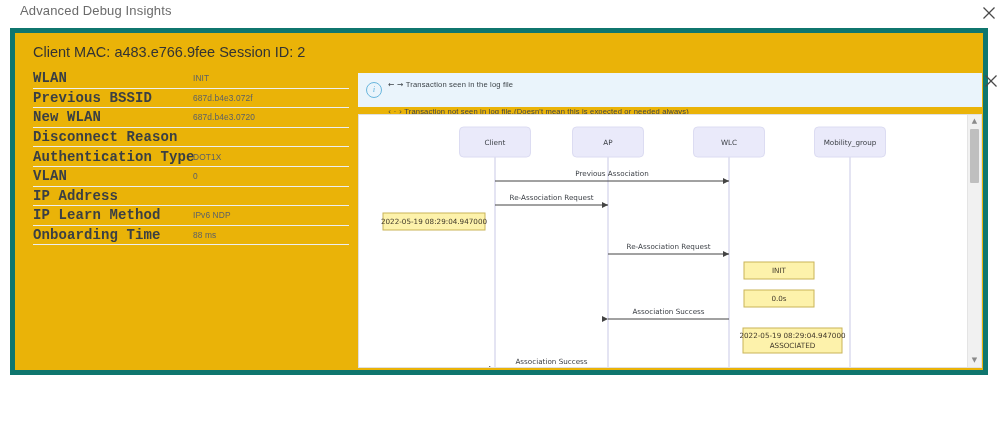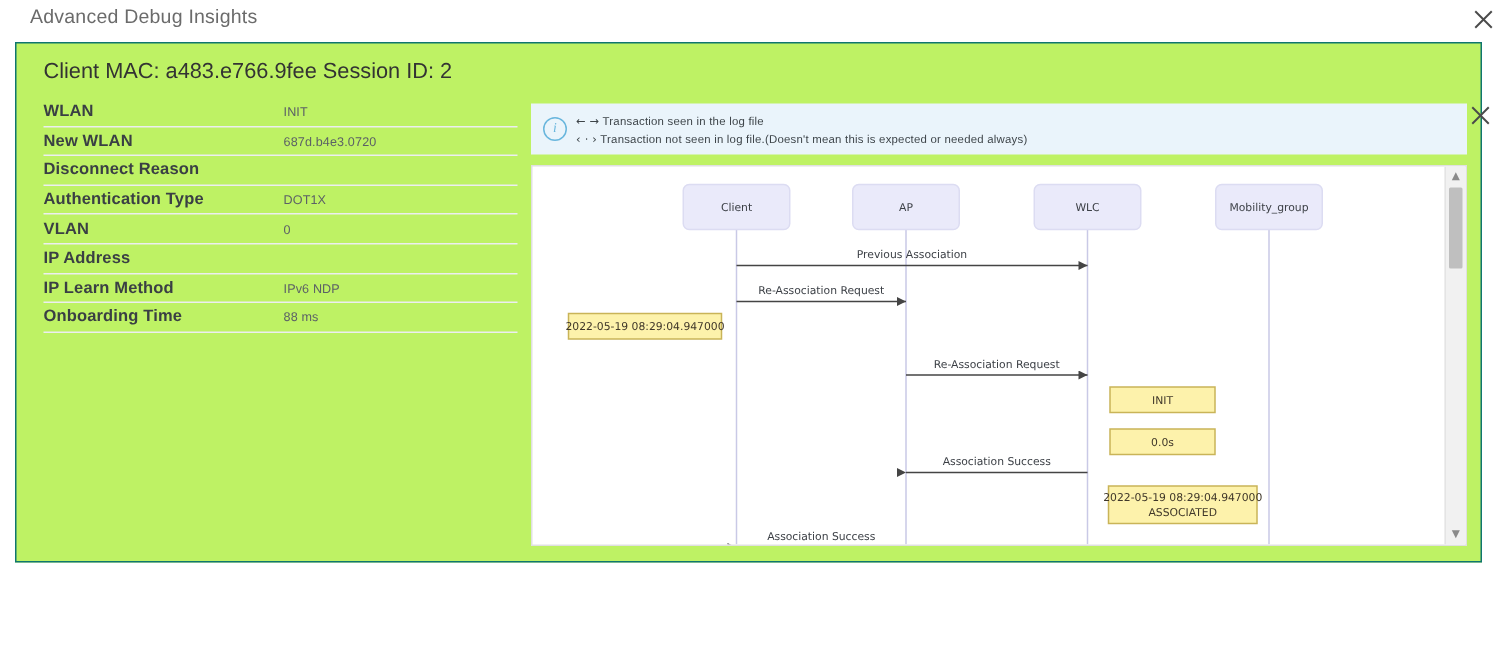--- a/index.html
+++ b/index.html
@@ -38,22 +38,22 @@
   }
   .x-btn svg { display:block; }
   #close-top { left: 980px; top: 4px; }
   #close-card { left: 967px; top: 39px; }
 
   
   #card {
     position: absolute;
     left: 10px; top: 28px;
     width: 978px; height: 347px;
-    background: #bef264;
-    border: 1px solid #0f766e;
+    background: #eab308;
+    border: 5px solid #0f766e;
     box-sizing: border-box;
   }
   #card-title {
     position: absolute;
     left: 18px; top: 11px;
     font-size: 14.5px;
     color: #333;
     white-space: nowrap;
   }
 
@@ -65,25 +65,26 @@
   }
   .det-row {
     display: flex;
     height: 19.6px;
     align-items: center;
     border-bottom: 1px solid #eceef0;
     box-sizing: border-box;
   }
   .det-key {
     width: 160px;
-    font-size: 11px;
+    font-size: 14px;
     font-weight: bold;
     color: #3a3f44;
     letter-spacing: .1px;
     white-space: nowrap;
+    font-family: Liberation Mono, monospace;
   }
   .det-val {
     flex: 1;
     font-size: 8.4px;
     color: #5c6166;
     letter-spacing: .1px;
     white-space: nowrap;
   }
 
   
@@ -116,21 +117,21 @@
   }
   .info-line {
     position: absolute;
     left: 30px;
     font-size: 7.6px;
     color: #3d4449;
     letter-spacing: .15px;
     white-space: nowrap;
   }
   #info-line-1 { top: 7px; }
-  #info-line-2 { top: 19px; }
+  #info-line-2 { top: 34px; }
   .glyph { font-family: "DejaVu Sans", sans-serif; }
 
   
   #diagram-frame {
     position: relative;
     margin-top: 7px;
     width: 624px;
     height: 254px;
     background: #fff;
     border: 1px solid #e0e0e0;
@@ -206,20 +207,24 @@
   </div>
 </div>
 
 <div id="card">
   <div id="card-title">Client MAC: a483.e766.9fee Session ID: 2</div>
 
   <div id="details">
       <div class="det-row">
         <div class="det-key">WLAN</div>
         <div class="det-val">INIT</div>
+      </div>
+      <div class="det-row">
+        <div class="det-key">Previous BSSID</div>
+        <div class="det-val">687d.b4e3.072f</div>
       </div>
       <div class="det-row">
         <div class="det-key">New WLAN</div>
         <div class="det-val">687d.b4e3.0720</div>
       </div>
       <div class="det-row">
         <div class="det-key">Disconnect Reason</div>
         <div class="det-val"></div>
       </div>
       <div class="det-row">

